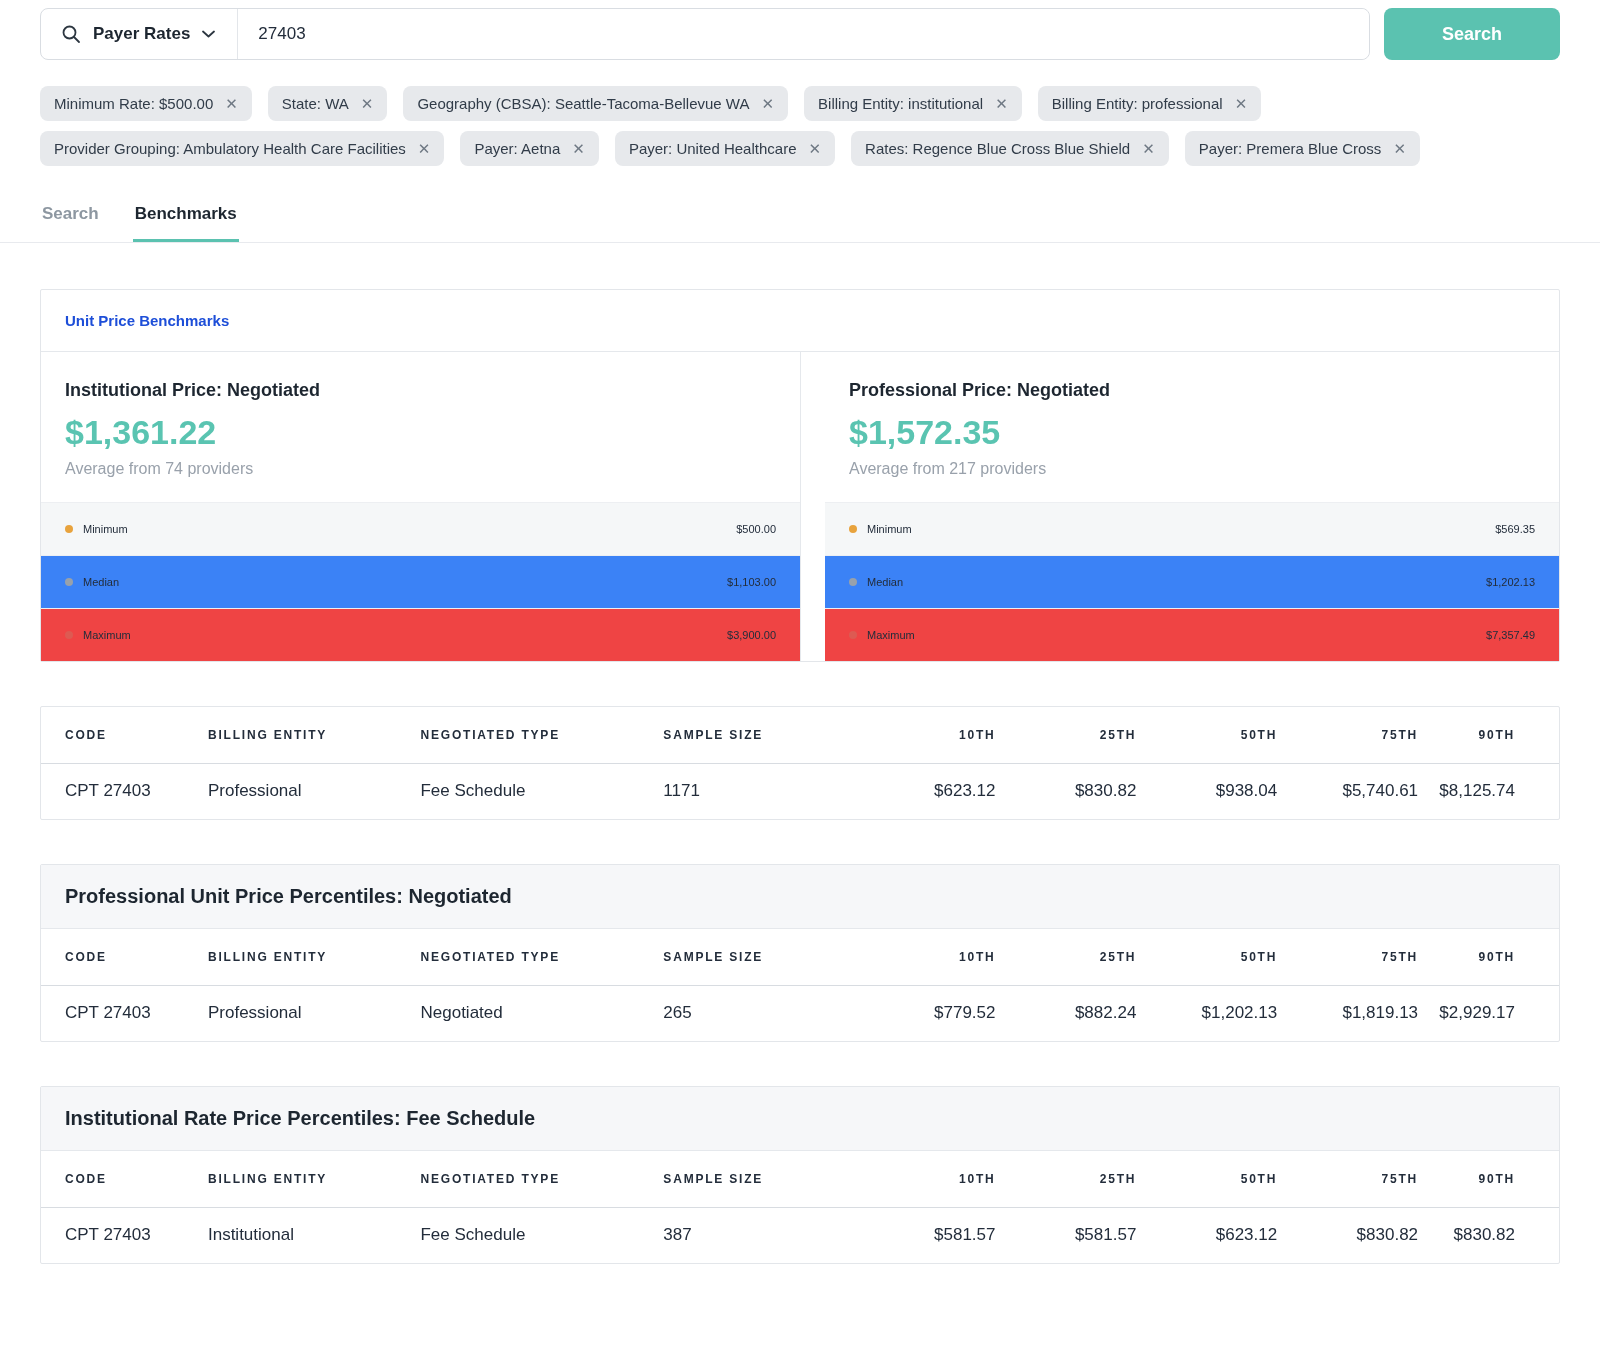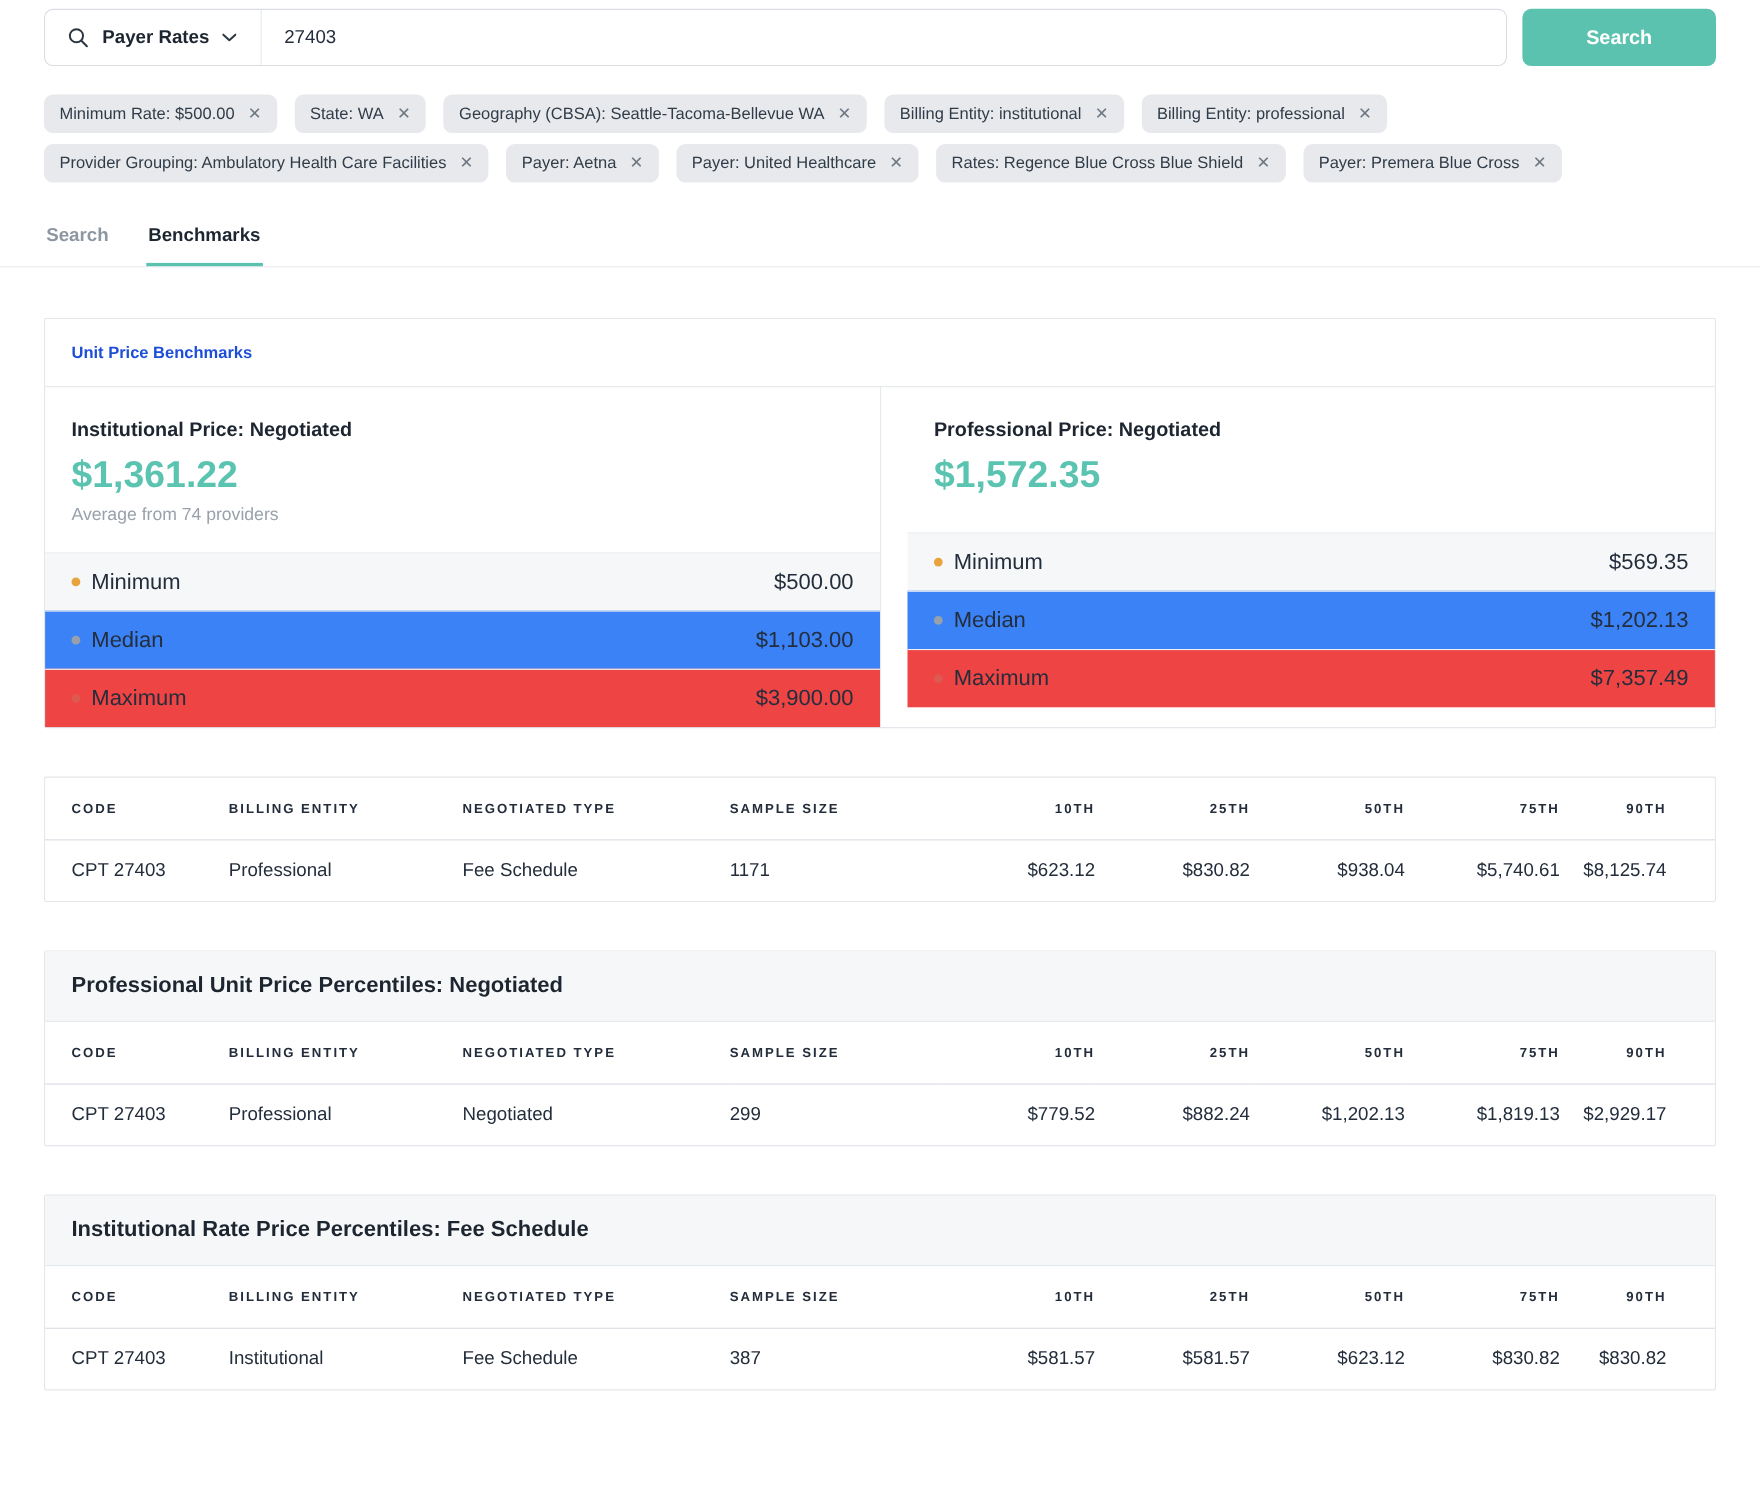--- a/index.html
+++ b/index.html
@@ -35,21 +35,21 @@
   .card { margin: 46px 40px 0 40px; border: 1px solid #e3e6ea; border-radius: 2px; background: #fff; }
   .card-header { padding: 22px 24px; border-bottom: 1px solid #e5e8ec; }
   .card-header h2 { font-size: 15px; color: #1d4ed8; }
   .panels { display: grid; grid-template-columns: 1fr 1fr; }
   .panel + .panel { border-left: 1px solid #e5e8ec; padding-left: 24px; }
   .panel-head { padding: 28px 24px 24px 24px; }
   .panel-head h3 { font-size: 18px; color: #1d2630; margin-bottom: 12px; }
   .panel-price { font-size: 34px; font-weight: bold; margin-bottom: 8px; }
   .panel-sub { font-size: 16px; color: #99a1ab; }
   .stat-row { display: flex; align-items: center; justify-content: space-between;
-    height: 53px; padding: 0 24px; font-size: 20px; border-top: 1px solid #edeff2; }
+    height: 53px; padding: 0 24px; font-size: 11px; border-top: 1px solid #edeff2; }
   .stat-row:nth-child(1) { background: #f5f7f8; }
   .stat-row:nth-child(2) { background: #3b82f6; }
   .stat-row:nth-child(3) { background: #ef4444; }
   .stat-label { display: flex; align-items: center; gap: 10px; color: #232d3b; }
   .dot { width: 8px; height: 8px; border-radius: 50%; display: inline-block; }
 
   
   .tbl-card { margin: 44px 40px 0 40px; border: 1px solid #e3e6ea; border-radius: 2px; background: #fff; }
   .tbl-title { background: #f6f7f9; padding: 20px 24px; border-bottom: 1px solid #e5e8ec; }
   .tbl-title h3 { font-size: 20px; color: #1d2630; }
@@ -181,20 +181,21 @@
     </span>
     <span class="stat-value">$3,900.00</span>
   </div>
 </div>
   </div>
 
   <div class="panel">
     <div class="panel-head">
       <h3>Professional Price: Negotiated</h3>
       <div class="panel-price" style="color: rgb(90, 196, 177);">$1,572.35</div>
+      <div class="panel-sub">Average from 217 providers</div>
     </div>
     <div class="stats">
   <div class="stat-row">
     <span class="stat-label">
       <span class="dot" style="background: rgb(232, 163, 61);"></span>
       <span class="stat-text">Minimum</span>
     </span>
     <span class="stat-value">$569.35</span>
   </div>
 
@@ -288,21 +289,21 @@
             <th class="num">50TH</th>
             <th class="num">75TH</th>
             <th class="num">90TH</th>
           </tr>
         </thead>
       <tbody>
           <tr>
             <td>CPT 27403</td>
             <td>Professional</td>
             <td>Negotiated</td>
-            <td>299</td>
+            <td>265</td>
             <td class="num">$779.52</td>
             <td class="num">$882.24</td>
             <td class="num">$1,202.13</td>
             <td class="num">$1,819.13</td>
             <td class="num">$2,929.17</td>
           </tr>
         </tbody>
     </table>
   </div>
 

